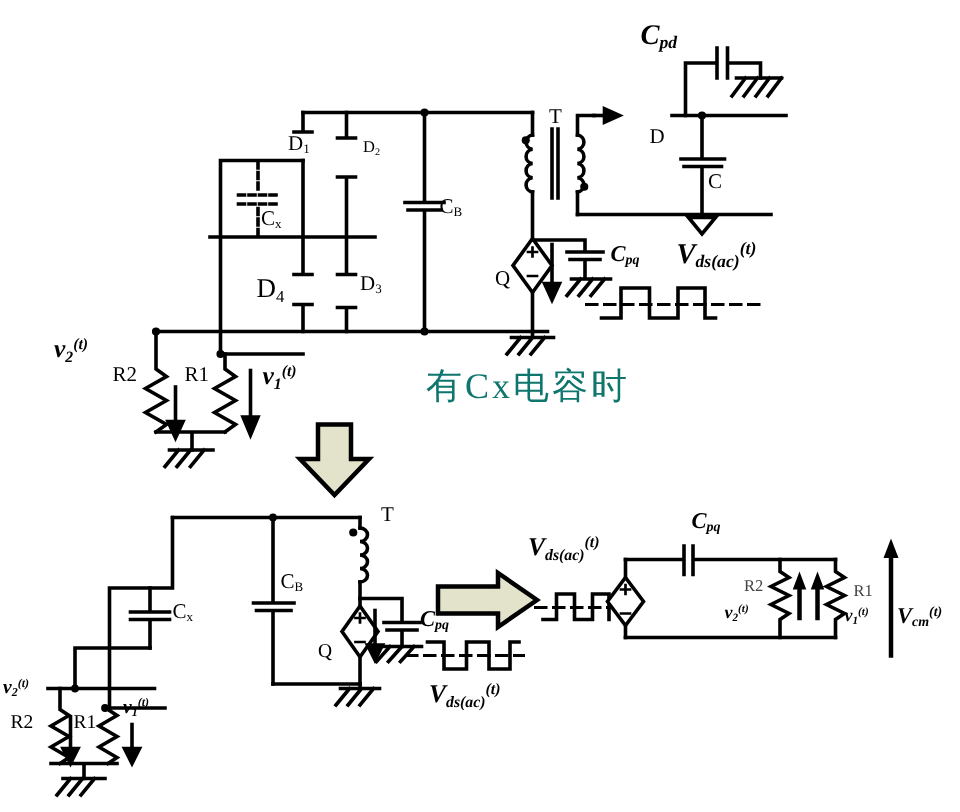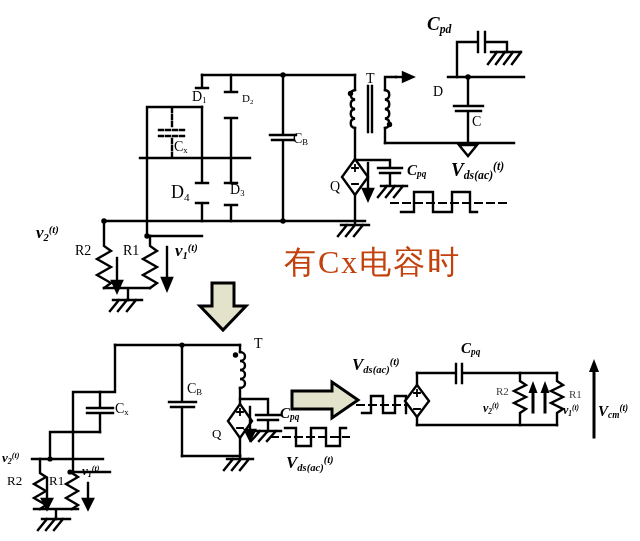--- a/index.html
+++ b/index.html
@@ -3,21 +3,21 @@
 <meta charset="utf-8">
 <style>
   html,body{margin:0;padding:0;background:#fff;}
   #stage{position:relative;width:640px;height:541px;background:#fff;overflow:hidden;
          font-family:"Liberation Serif",serif;}
   svg{position:absolute;left:0;top:0;}
   .lbl{position:absolute;color:#000;line-height:1;white-space:nowrap;z-index:5;}
   .bi{font-weight:bold;font-style:italic;}
   .lbl sub{font-size:62%;vertical-align:-0.25em;font-weight:inherit;margin-top:48px;}
   .lbl sup{font-size:62%;vertical-align:0.5em;font-weight:inherit;}
-  .caption{font-size:32px;letter-spacing:2px;color:#c2410c;text-align:center;}
+  .caption{font-size:24px;letter-spacing:2px;color:#0f766e;text-align:center;}
   .sm{color:#444;}
 </style>
 </head>
 <body>
 
 <div id="stage">
 
 <svg width="640" height="541" viewBox="0 0 640 541">
   <g stroke="#000" stroke-width="2.4" fill="none" stroke-linecap="square">
 
@@ -247,21 +247,21 @@
         <path d="M594,437 V370"></path>
             <polygon points="589,372 599,372 594,359" fill="#000" stroke="none"></polygon>
       </g>
     </g>
   </g>
 </svg>
 
 <div class="lbl" style="left:192px;top:90px;font-size:14px"><span>D</span><sub>1</sub></div>
 <div class="lbl" style="left:242px;top:93px;font-size:11px"><span>D</span><sub>2</sub></div>
 <div class="lbl" style="left:171px;top:183px;font-size:18px"><span>D</span><sub>4</sub></div>
-<div class="lbl" style="left:230px;top:183px;font-size:14px"><span>D</span><sub>3</sub></div>
+<div class="lbl" style="left:240px;top:183px;font-size:14px"><span>D</span><sub>3</sub></div>
 <div class="lbl" style="left:174px;top:140px;font-size:14px"><span>C</span><sub>x</sub></div>
 <div class="lbl" style="left:293px;top:132px;font-size:14px"><span>C</span><sub>B</sub></div>
 <div class="lbl" style="left:366px;top:72px;font-size:14px">T</div>
 <div class="lbl" style="left:433px;top:85px;font-size:14px">D</div>
 <div class="lbl" style="left:472px;top:115px;font-size:14px">C</div>
 <div class="lbl bi" style="left:427px;top:14px;font-size:19px"><span>C</span><sub>pd</sub></div>
 <div class="lbl" style="left:330px;top:180px;font-size:14px">Q</div>
 <div class="lbl bi" style="left:407px;top:163px;font-size:15px"><span>C</span><sub>pq</sub></div>
 <div class="lbl bi" style="left:451px;top:160px;font-size:19px"><span>V</span><sub>ds(ac)</sub><sup>(t)</sup></div>
 <div class="lbl bi" style="left:36px;top:224px;font-size:17px"><span>v</span><sub>2</sub><sup>(t)</sup></div>

